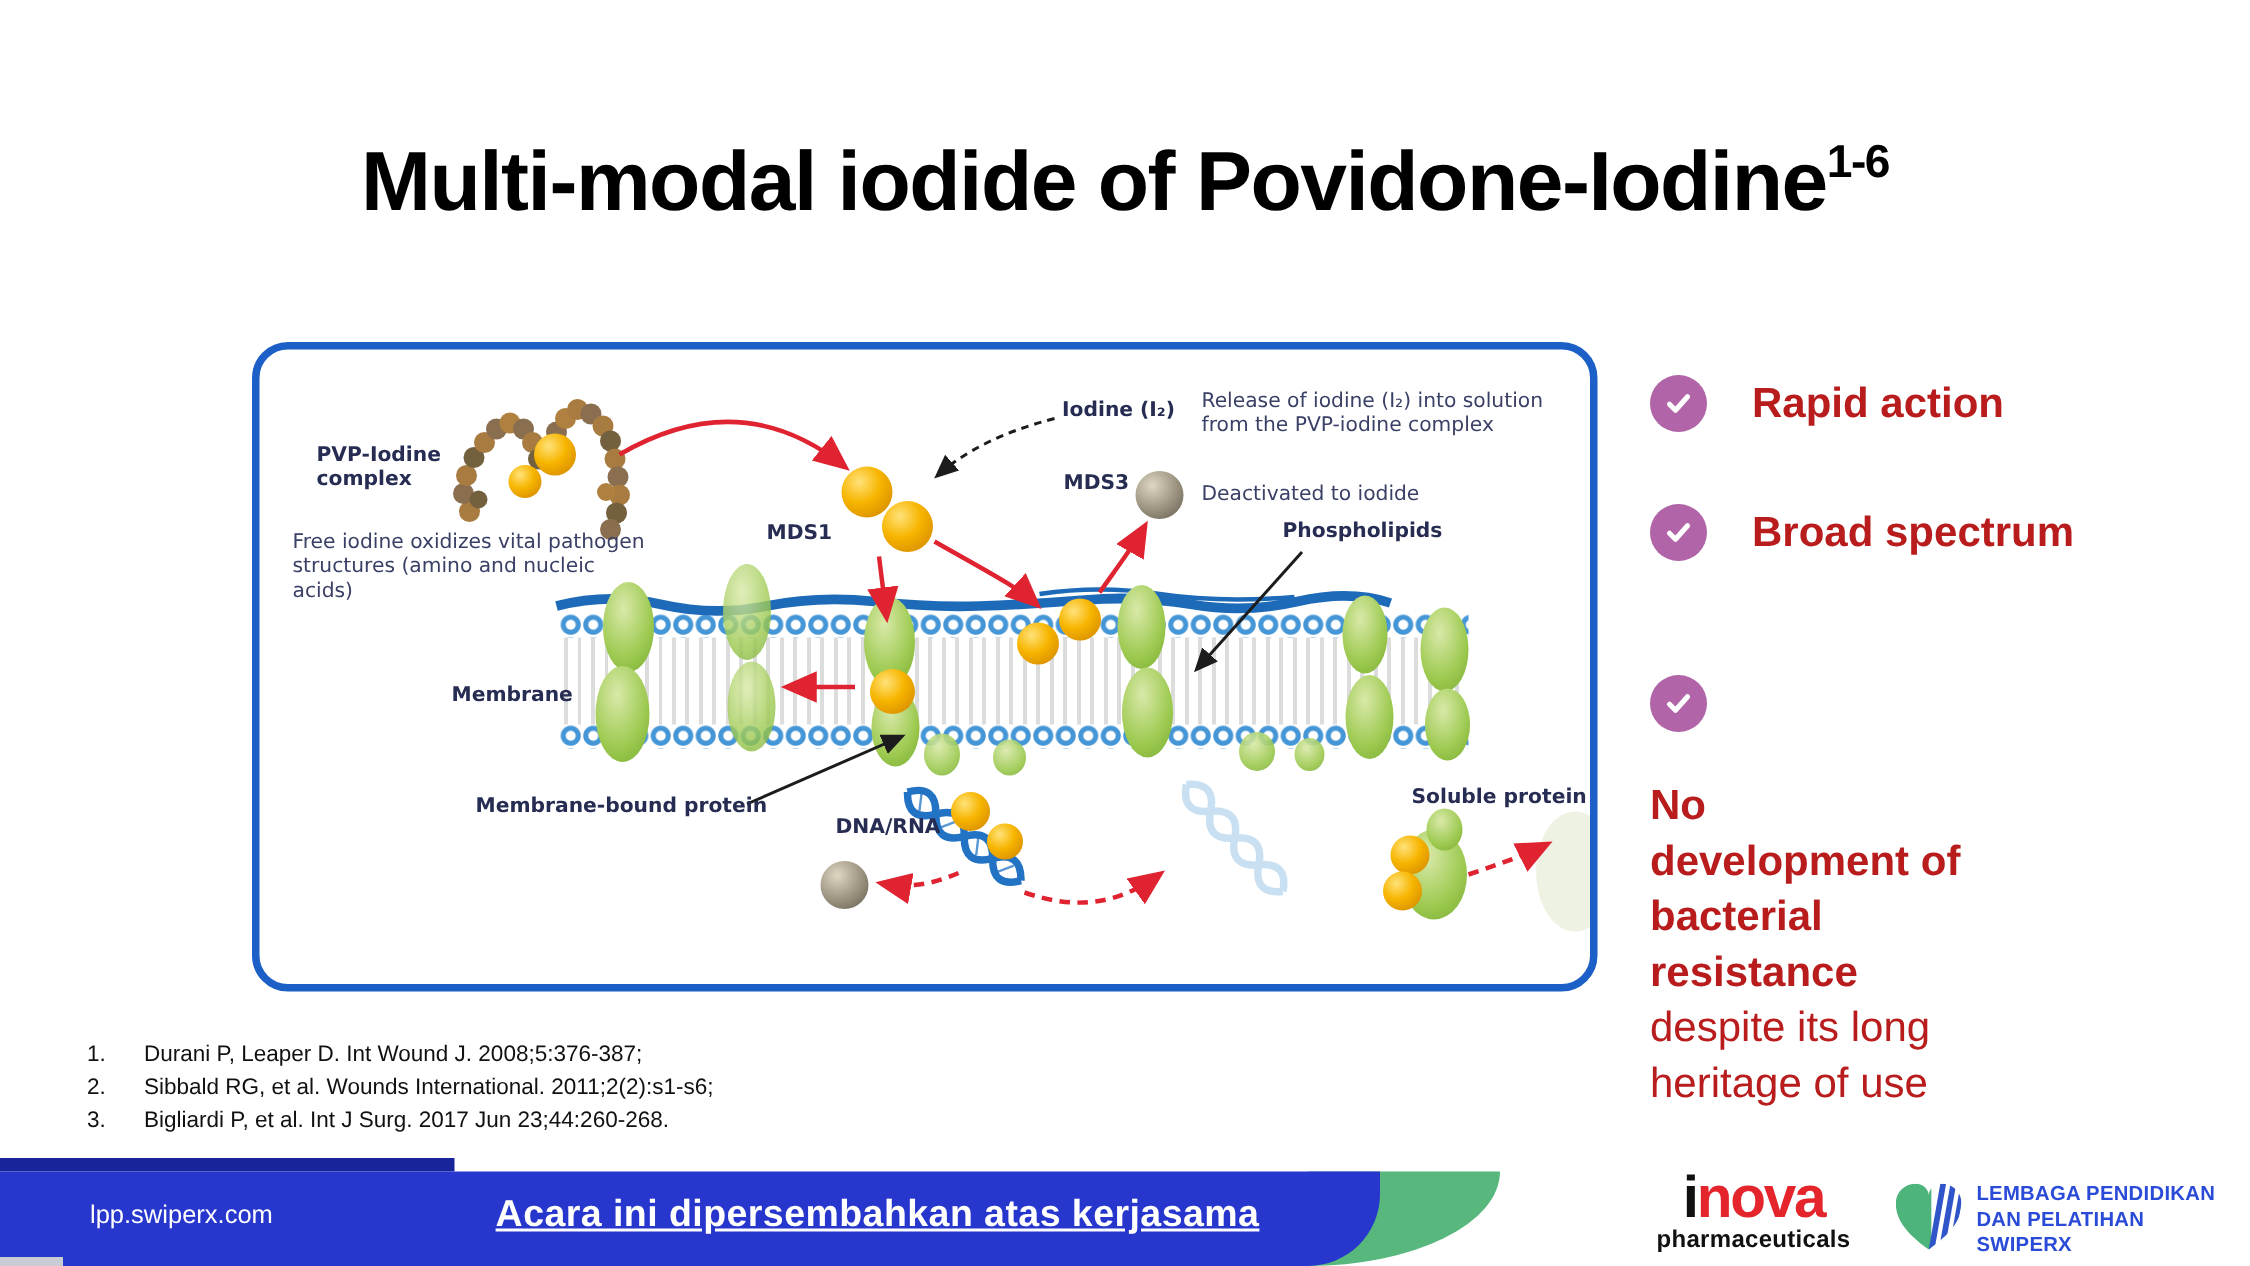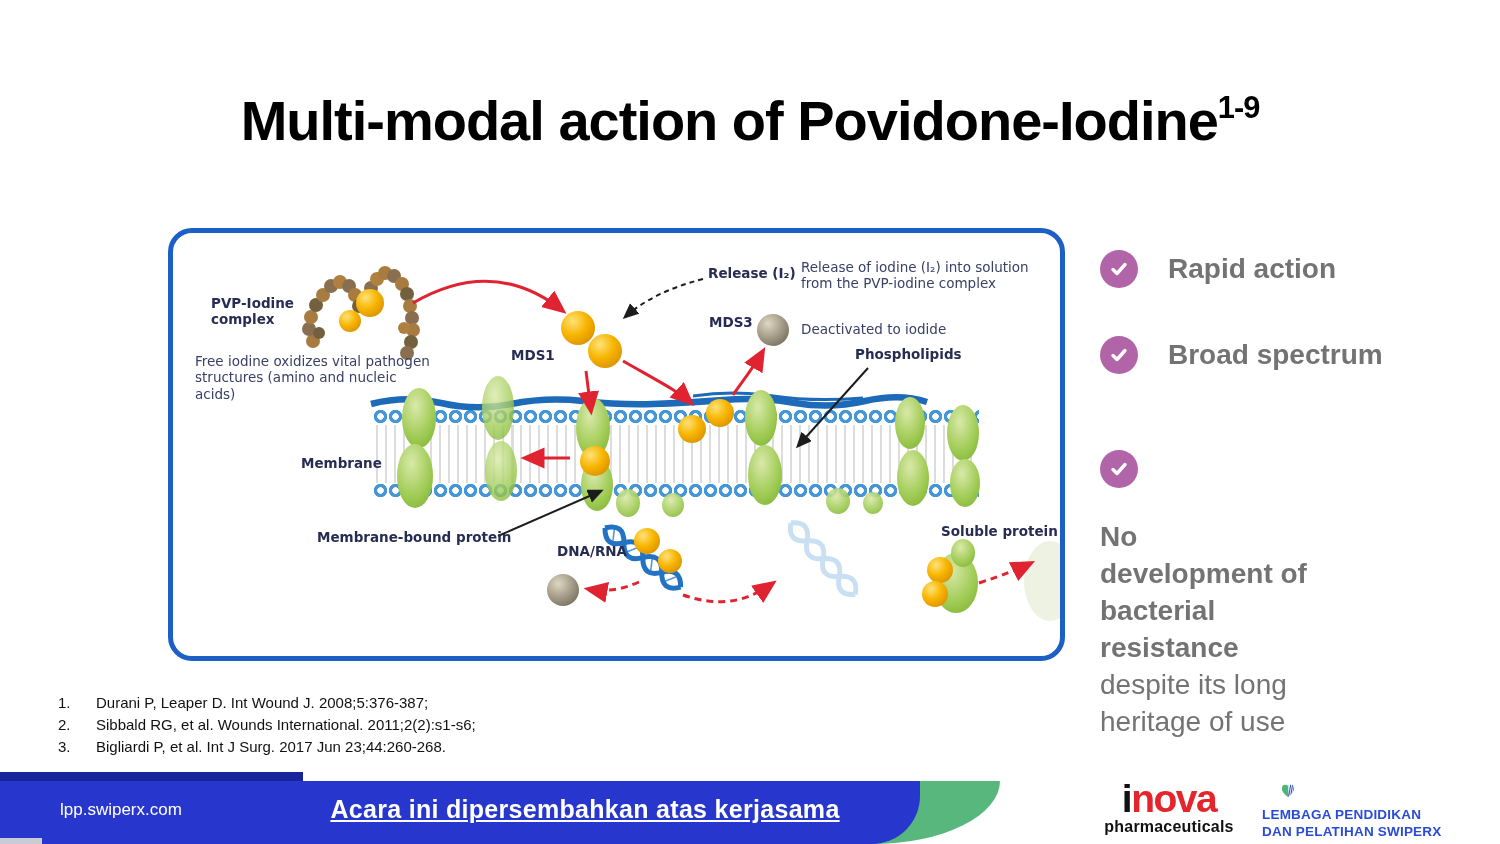--- a/index.html
+++ b/index.html
@@ -21,21 +21,21 @@
       background-image:repeating-linear-gradient(90deg, #dcdcdc 0 2.5px, rgba(0,0,0,0) 2.5px 9px); }
   .art { position:absolute; left:0; top:0; }
   .dlabel { position:absolute; font-family:"DejaVu Sans","Liberation Sans",sans-serif;
             font-size:13.5px; color:#3a4066; line-height:1.22; }
   .dlabel.b { font-weight:bold; color:#262c52; }
 
   
   .benefit { position:absolute; left:1100px; display:flex; gap:30px; align-items:flex-start; }
   .check { width:38px; height:38px; border-radius:50%; background:#b164a8; flex:0 0 38px;
            display:flex; align-items:center; justify-content:center; margin-top:0px; }
-  .btext { width:215px; font-size:28px; line-height:37px; color:#737373; }
+  .btext { width:215px; font-size:28px; line-height:37px; color:#b91c1c; }
   .btext .b { font-weight:bold; }
 
   
   .refs { position:absolute; left:58px; top:692px; font-size:15px; color:#111; }
   .ref-row { display:flex; line-height:22px; }
   .ref-num { width:38px; }
 
   
   .footer-strip { position:absolute; left:0; top:772px; width:303px; height:9px; background:#18249a; }
   .footer-green { position:absolute; left:872px; top:781px; width:128px; height:63px; background:#57b77c;
@@ -45,29 +45,29 @@
   .footer-site { position:absolute; left:60px; top:800px; color:#fff; font-size:17px; }
   .footer-msg { position:absolute; left:250px; top:795px; width:670px; text-align:center; color:#fff;
                 font-size:25px; font-weight:bold; letter-spacing:0.3px;text-decoration:underline; }
   .corner-sliver { position:absolute; left:0; top:838px; width:42px; height:6px; background:#c9ccd4; }
 
   .inova { position:absolute; left:1086px; top:780px; width:166px; height:60px; background:#fff; text-align:center; }
   .inova-word { font-size:39px; font-weight:bold; letter-spacing:-1.5px; line-height:38px; }
   .inova-i { color:#111; }
   .inova-nova { color:#e4252b; }
   .inova-sub { font-size:16px; font-weight:bold; color:#111; letter-spacing:0.2px; margin-top:0px; }
-  .swiperx-logo { position:absolute; left:1262px; top:784px; width:220px; height:56px; display:flex; gap:8px; align-items:flex-start;flex-direction:column; }
+  .swiperx-logo { position:absolute; left:1262px; top:784px; width:220px; height:56px; display:flex; gap:8px; align-items:center; }
   .lembaga { font-size:13.5px; font-weight:bold; color:#2a4bd7; line-height:17px; letter-spacing:0.2px; }
 </style>
 </head>
 <body>
 
 <div class="page">
 
-  <h1 class="title"><span>Multi-modal action of Povidone-Iodine</span><sup>1-9</sup></h1>
+  <h1 class="title"><span>Multi-modal iodide of Povidone-Iodine</span><sup>1-6</sup></h1>
 
   <div class="diagram">
 
     <div class="membrane-heads" style="top:176px;"></div>
     <div class="membrane-tails"></div>
     <div class="membrane-heads" style="top:250px;"></div>
 
     <svg class="art" width="887" height="423" viewBox="0 0 887 423">
       <defs>
         <radialGradient id="yg" cx="35%" cy="30%" r="75%">
@@ -192,21 +192,21 @@
       <g stroke="#1c1c1c" stroke-width="2" fill="none">
         <path d="M530,46 C495,55 470,68 452,84" stroke-dasharray="5 4" marker-end="url(#ba)"></path>
         <path d="M695,135 L625,213" marker-end="url(#ba)"></path>
         <path d="M325,303 L428,258" marker-end="url(#ba)"></path>
       </g>
     </svg>
 
     <div class="dlabel b" style="left:10px; top:62px; width:150px;margin-left:28px;">PVP-Iodine complex</div>
     <div class="dlabel" style="left:22px; top:120px; width:245px;">Free iodine oxidizes vital pathogen structures (amino and nucleic acids)</div>
     <div class="dlabel b" style="left:338px; top:114px;">MDS1</div>
-    <div class="dlabel b" style="left:535px; top:32px;">Release (I₂)</div>
+    <div class="dlabel b" style="left:535px; top:32px;">Iodine (I₂)</div>
     <div class="dlabel" style="left:628px; top:26px; width:255px;">Release of iodine (I₂) into solution from the PVP-iodine complex</div>
     <div class="dlabel b" style="left:536px; top:81px;">MDS3</div>
     <div class="dlabel" style="left:628px; top:88px; width:220px;">Deactivated to iodide</div>
     <div class="dlabel b" style="left:682px; top:113px;">Phospholipids</div>
     <div class="dlabel b" style="left:128px; top:222px;">Membrane</div>
     <div class="dlabel b" style="left:144px; top:296px;">Membrane-bound protein</div>
     <div class="dlabel b" style="left:384px; top:310px;">DNA/RNA</div>
     <div class="dlabel b" style="left:768px; top:290px;">Soluble protein</div>
   </div>
 

